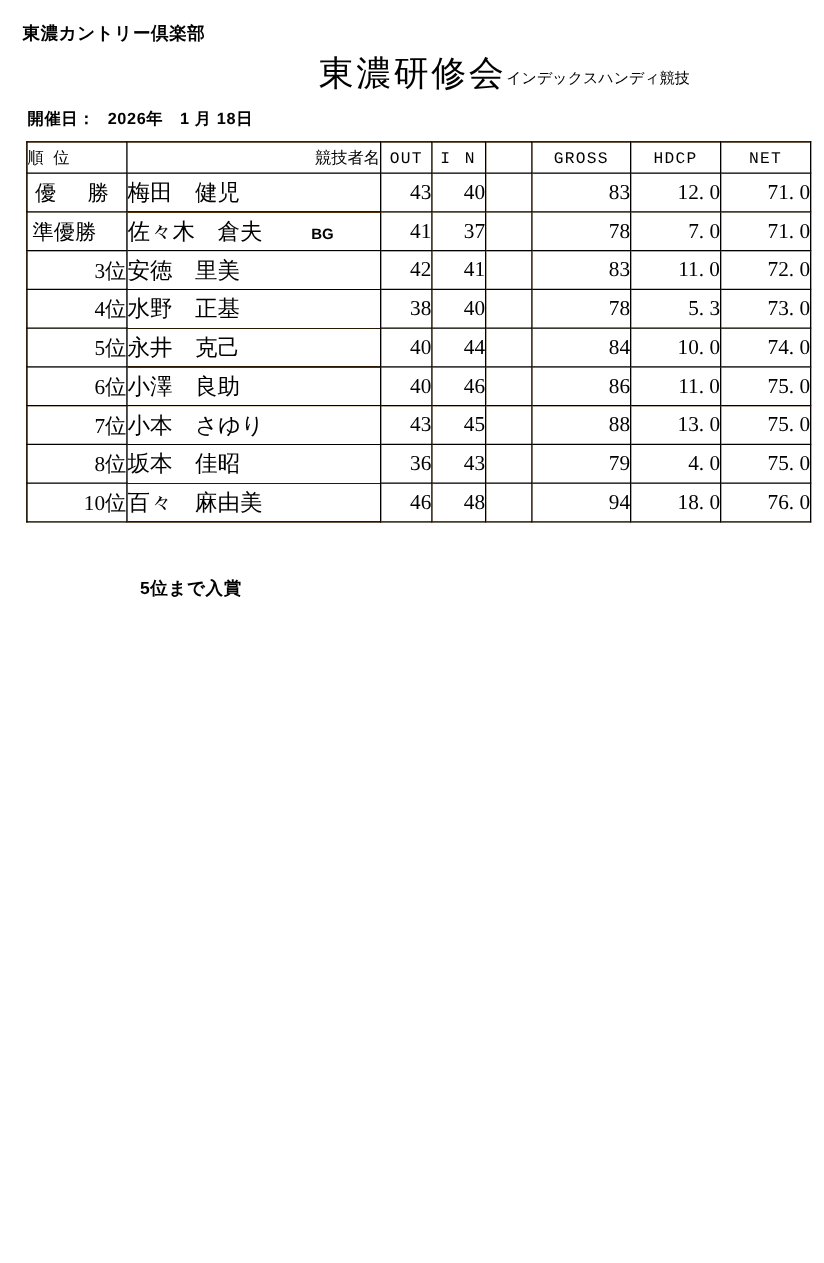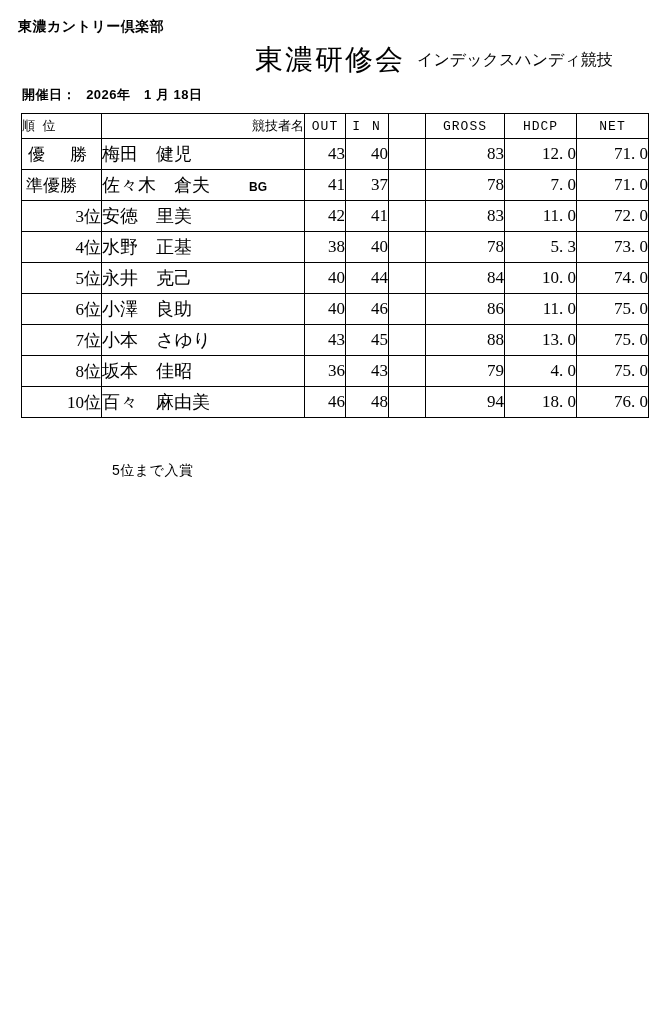--- a/index.html
+++ b/index.html
@@ -32,22 +32,22 @@
     display: flex;
     align-items: flex-end;
   }
   .main-title {
     font-family: "Liberation Serif", serif;
     font-size: 28px;
     letter-spacing: 2px;
     line-height: 1;
   }
   .sub-title {
-    font-size: 16px;
-    margin-left: 12px;
+    font-size: 12px;
+    margin-left: 0;
     padding-bottom: 3px;
     letter-spacing: 0px;
   }
 
   .date-line {
     position: absolute;
     left: 22px;
     top: 86px;
     font-size: 13px;
     font-weight: bold;
@@ -151,21 +151,21 @@
     letter-spacing: 0px;
     margin-left: 2px;
     padding-left: 37px;
   }
 
   .footnote {
     position: absolute;
     left: 112px;
     top: 462px;
     font-size: 14px;
-    font-weight: normal;
+    font-weight: bold;
     letter-spacing: 0.5px;
   }
 </style>
 </head>
 <body>
 
 <div class="club-name">東濃カントリー倶楽部</div>
 
 <div class="title-wrap">
   <div class="main-title">東濃研修会</div>

